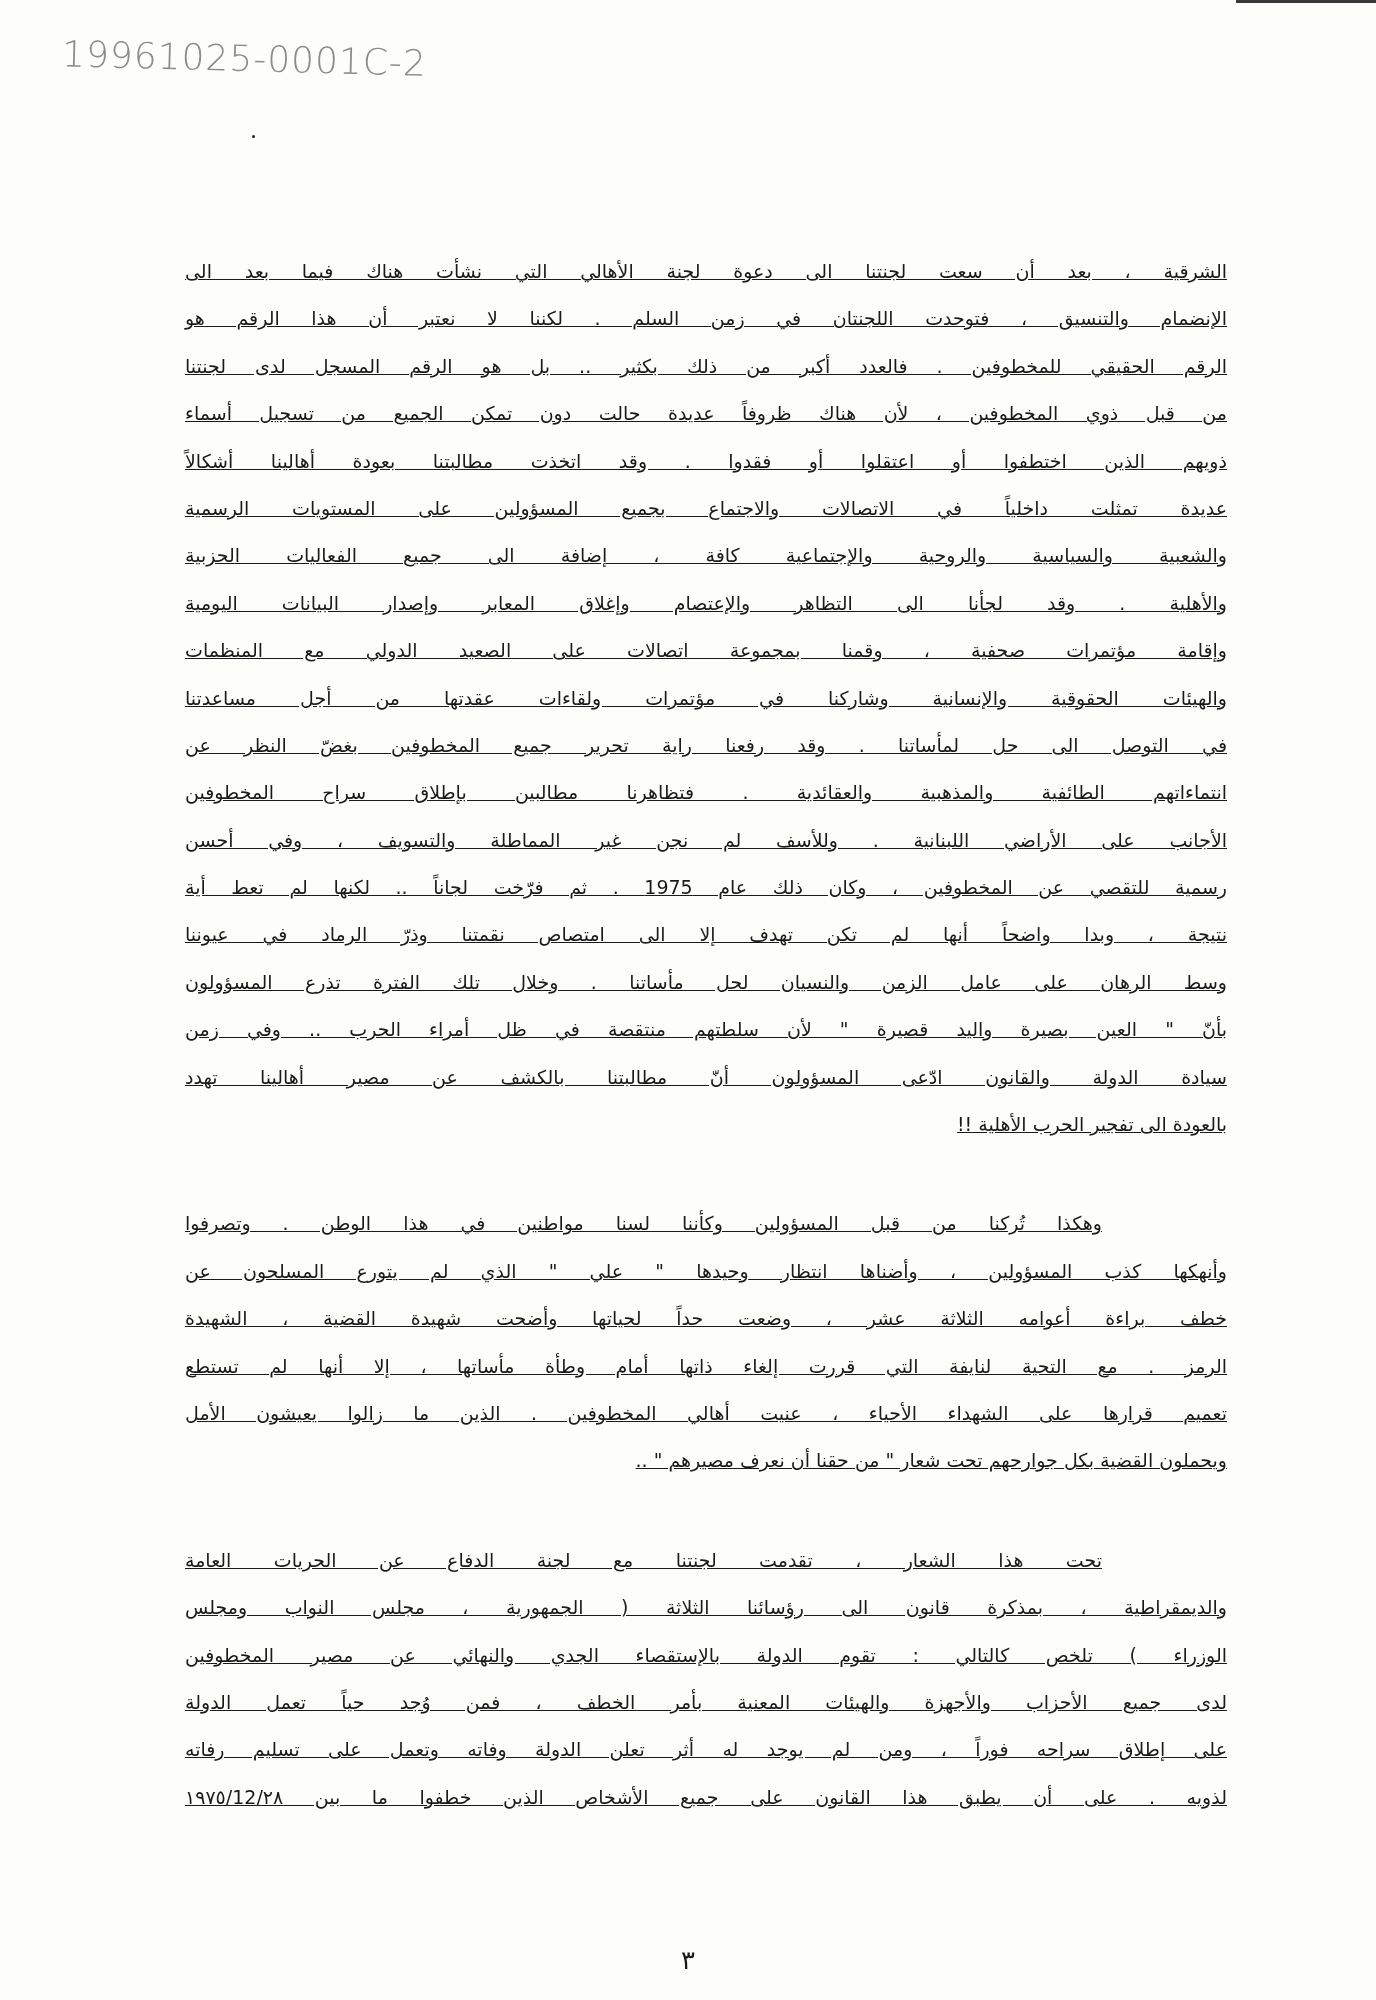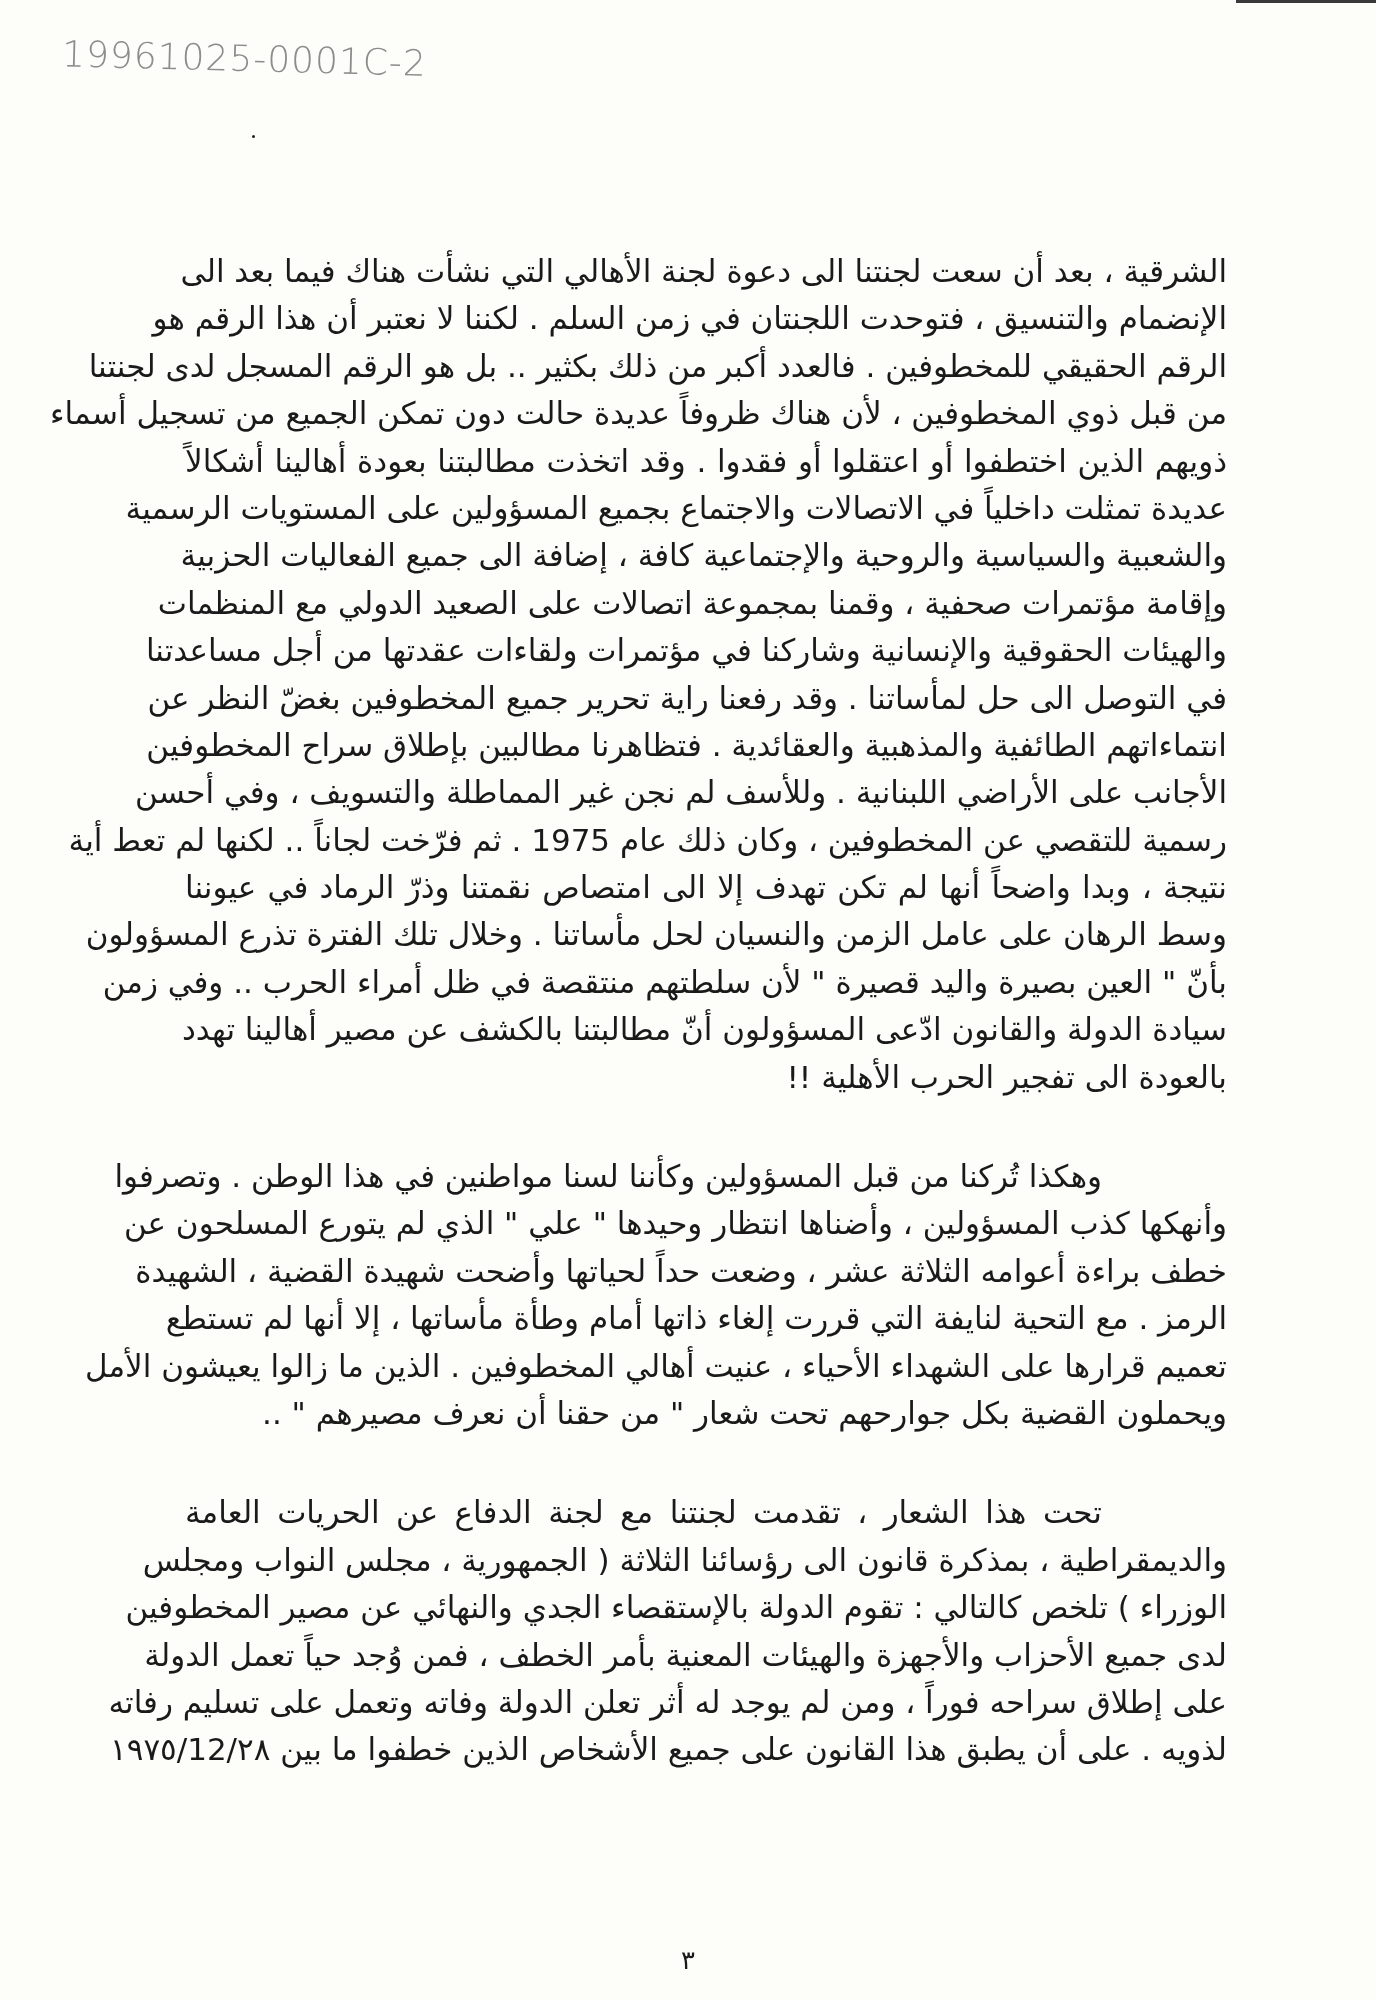--- a/index.html
+++ b/index.html
@@ -47,27 +47,28 @@
     position: absolute;
     left: 185px;
     top: 248px;
     width: 1042px;
     direction: rtl;
     text-align: justify;
     text-align-last: right;
   }
   .line {
     display: block;
-    font-size: 31px;
+    font-size: 19px;
     line-height: 47.4px;
     height: 47.4px;
     white-space: nowrap;
     text-align: justify;
     text-align-last: justify;
     overflow: visible;
+    text-decoration: underline;
   }
   .line.last {
     text-align-last: right;
   }
   .para-gap {
     height: 52px;
   }
   .indent {
     padding-right: 125px;
   }
@@ -91,20 +92,21 @@
 
 <div class="content">
   <div>
     <span class="line">الشرقية ، بعد أن سعت لجنتنا الى دعوة لجنة الأهالي التي نشأت هناك فيما بعد الى</span>
     <span class="line">الإنضمام والتنسيق ، فتوحدت اللجنتان في زمن السلم . لكننا لا نعتبر أن هذا الرقم هو</span>
     <span class="line">الرقم الحقيقي للمخطوفين . فالعدد أكبر من ذلك بكثير .. بل هو الرقم المسجل لدى لجنتنا</span>
     <span class="line">من قبل ذوي المخطوفين ، لأن هناك ظروفاً عديدة حالت دون تمكن الجميع من تسجيل أسماء</span>
     <span class="line">ذويهم الذين اختطفوا أو اعتقلوا أو فقدوا . وقد اتخذت مطالبتنا بعودة أهالينا أشكالاً</span>
     <span class="line">عديدة تمثلت داخلياً في الاتصالات والاجتماع بجميع المسؤولين على المستويات الرسمية</span>
     <span class="line">والشعبية والسياسية والروحية والإجتماعية كافة ، إضافة الى جميع الفعاليات الحزبية</span>
+    <span class="line">والأهلية . وقد لجأنا الى التظاهر والإعتصام وإغلاق المعابر وإصدار البيانات اليومية</span>
     <span class="line">وإقامة مؤتمرات صحفية ، وقمنا بمجموعة اتصالات على الصعيد الدولي مع المنظمات</span>
     <span class="line">والهيئات الحقوقية والإنسانية وشاركنا في مؤتمرات ولقاءات عقدتها من أجل مساعدتنا</span>
     <span class="line">في التوصل الى حل لمأساتنا . وقد رفعنا راية تحرير جميع المخطوفين بغضّ النظر عن</span>
     <span class="line">انتماءاتهم الطائفية والمذهبية والعقائدية . فتظاهرنا مطالبين بإطلاق سراح المخطوفين</span>
     <span class="line">الأجانب على الأراضي اللبنانية . وللأسف لم نجن غير المماطلة والتسويف ، وفي أحسن</span>
     <span class="line">رسمية للتقصي عن المخطوفين ، وكان ذلك عام 1975 . ثم فرّخت لجاناً .. لكنها لم تعط أية</span>
     <span class="line">نتيجة ، وبدا واضحاً أنها لم تكن تهدف إلا الى امتصاص نقمتنا وذرّ الرماد في عيوننا</span>
     <span class="line">وسط الرهان على عامل الزمن والنسيان لحل مأساتنا . وخلال تلك الفترة تذرع المسؤولون</span>
     <span class="line">بأنّ " العين بصيرة واليد قصيرة " لأن سلطتهم منتقصة في ظل أمراء الحرب .. وفي زمن</span>
     <span class="line">سيادة الدولة والقانون ادّعى المسؤولون أنّ مطالبتنا بالكشف عن مصير أهالينا تهدد</span>

